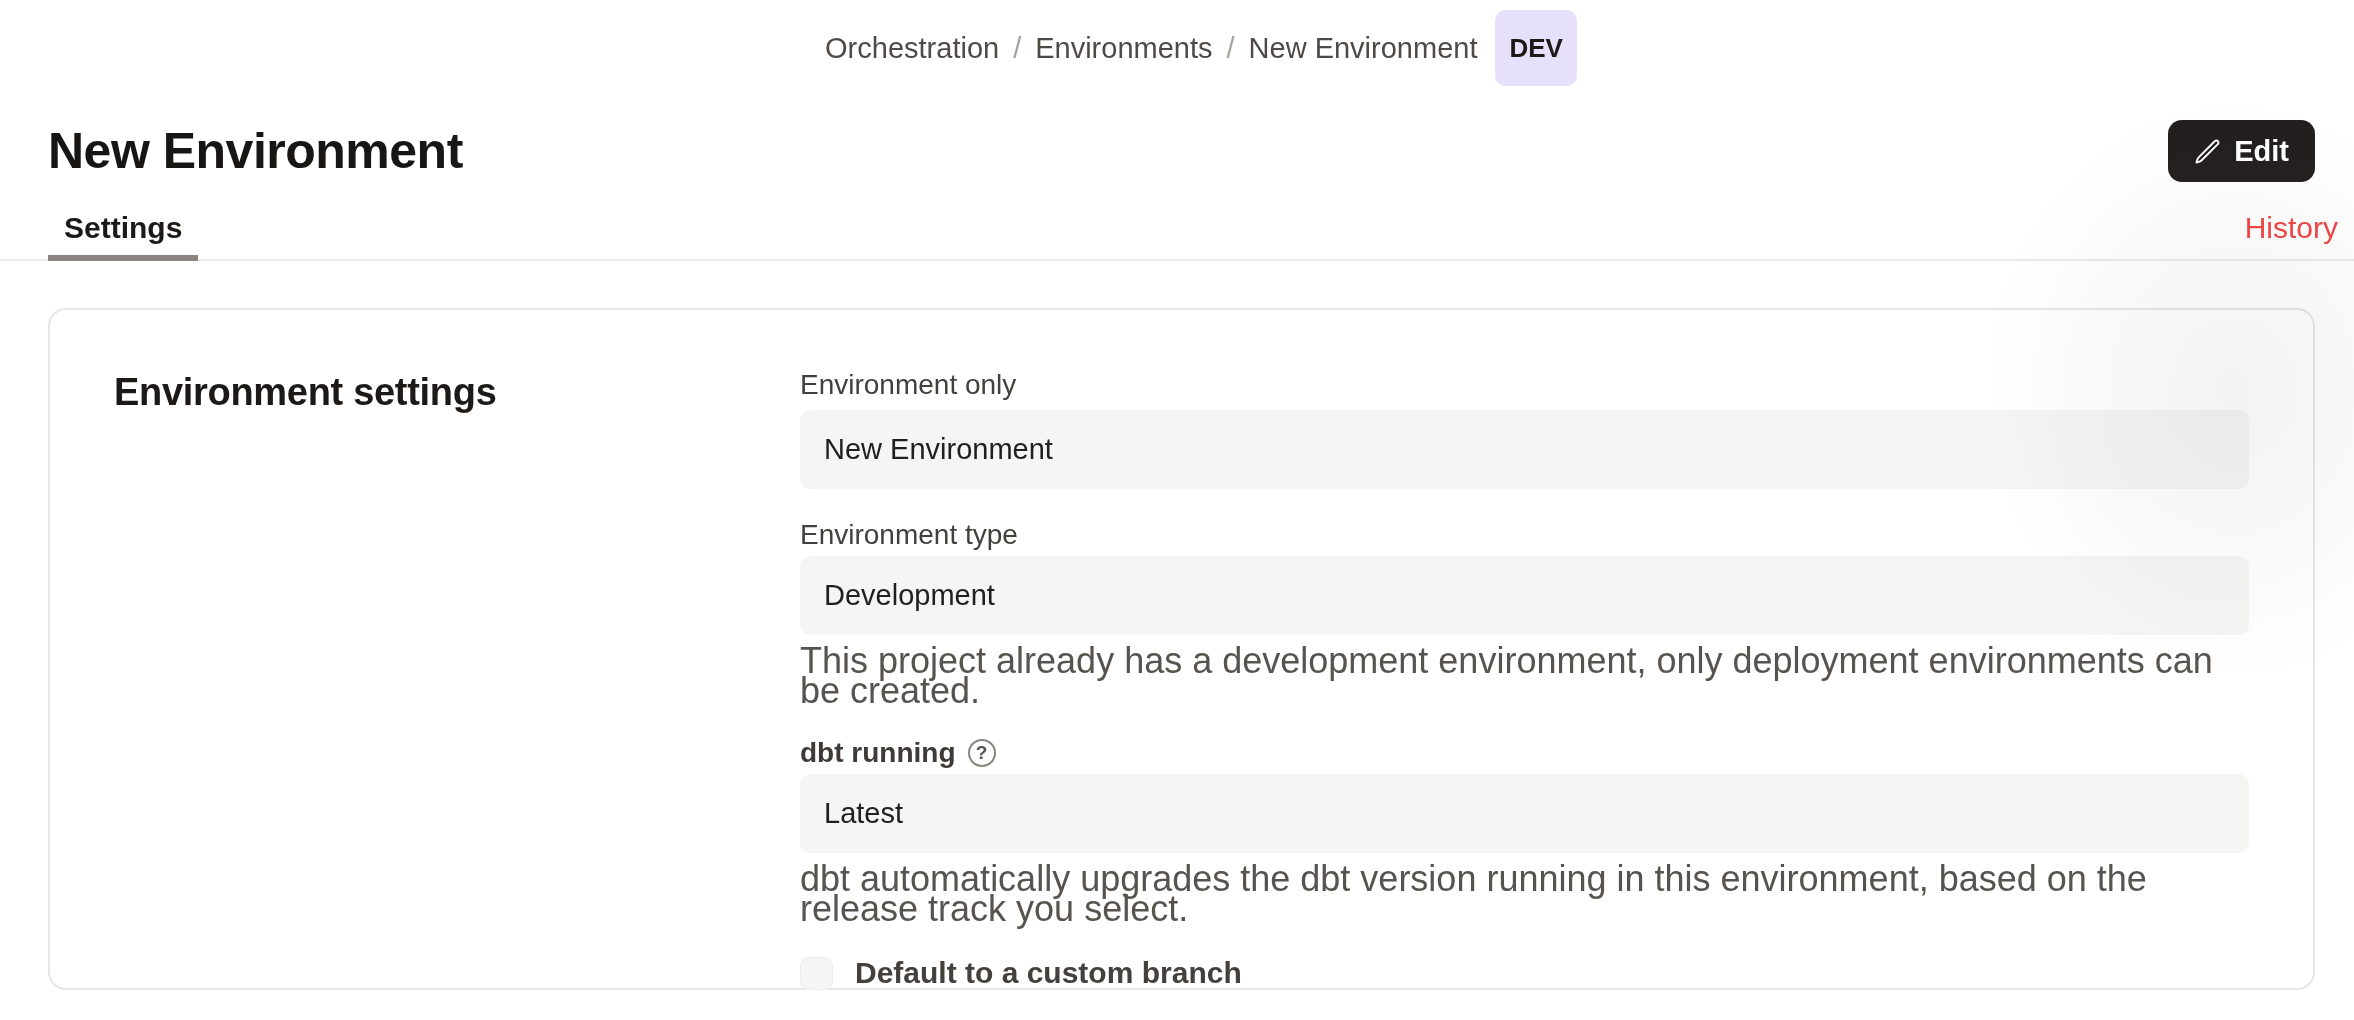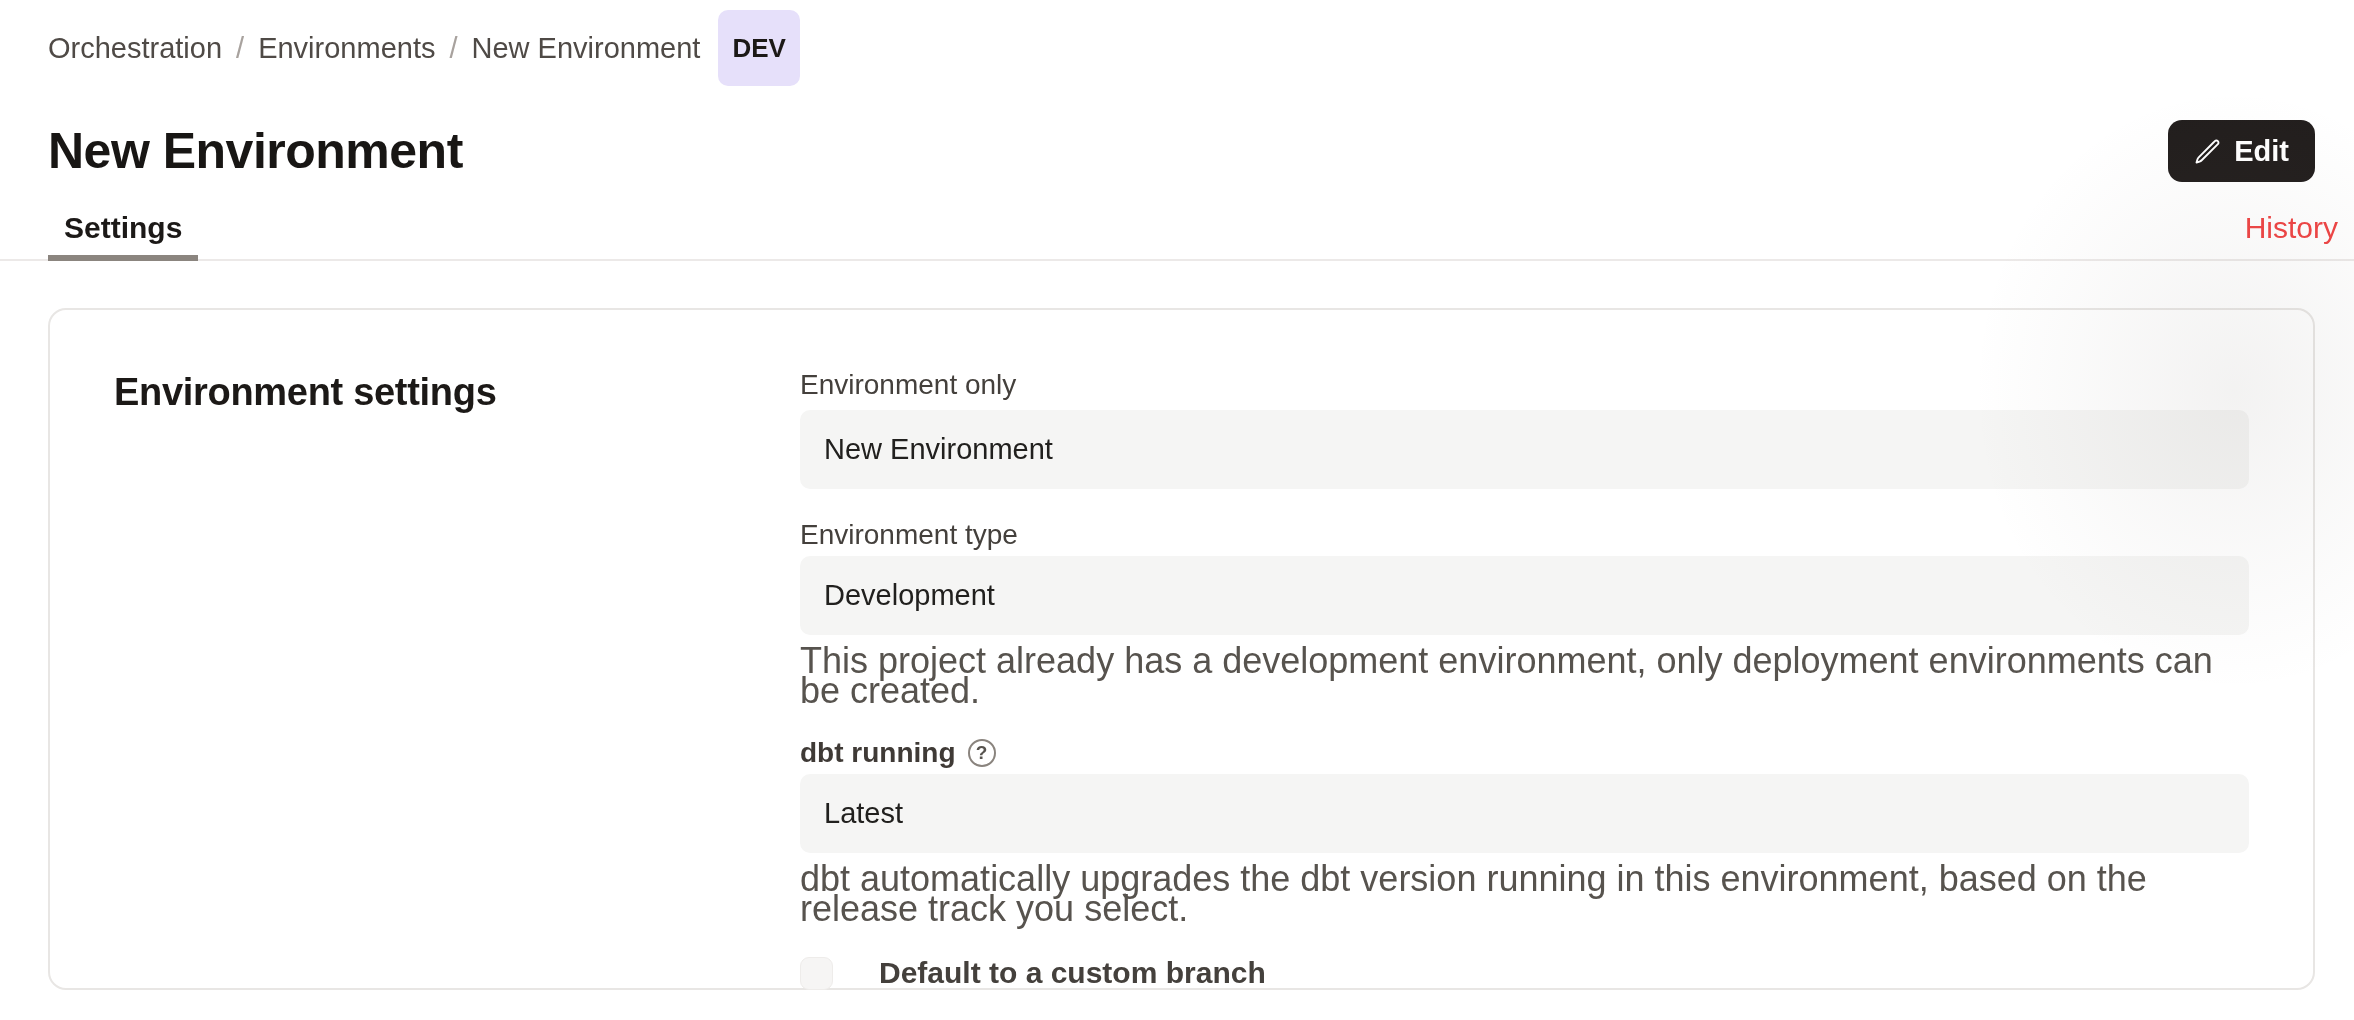--- a/index.html
+++ b/index.html
@@ -21,20 +21,21 @@
   }
   
   .breadcrumb {
     display: flex; align-items: center;
     margin: 26px 0 0 48px;
     height: 44px;
     font-size: 29px;
     color: #4f4a46;
     font-weight: 500;
     gap: 14px;
+    justify-content: center;
   }
   .crumb-link { cursor: pointer; }
   .crumb-sep { color: #a8a29e; font-weight: 400; }
   .badge-dev {
     background: #e6e0fa;
     color: #1c1917;
     font-size: 26px;
     font-weight: 600;
     line-height: 32px;
     padding: 22px 14px;
@@ -166,21 +167,20 @@
     border: 1px solid #eeecea;
     border-radius: 9px;
     cursor: pointer;
     flex: 0 0 33px;
   }
   .checkbox-label {
     font-size: 30px;
     font-weight: 600;
     color: #44403c;
     cursor: pointer;
-    margin-left: 24px;
   }
 </style>
 </head>
 <body>
 
 <div class="glow"></div>
 
 <nav class="breadcrumb">
   <span class="crumb-link">Orchestration</span>
   <span class="crumb-sep">/</span>

